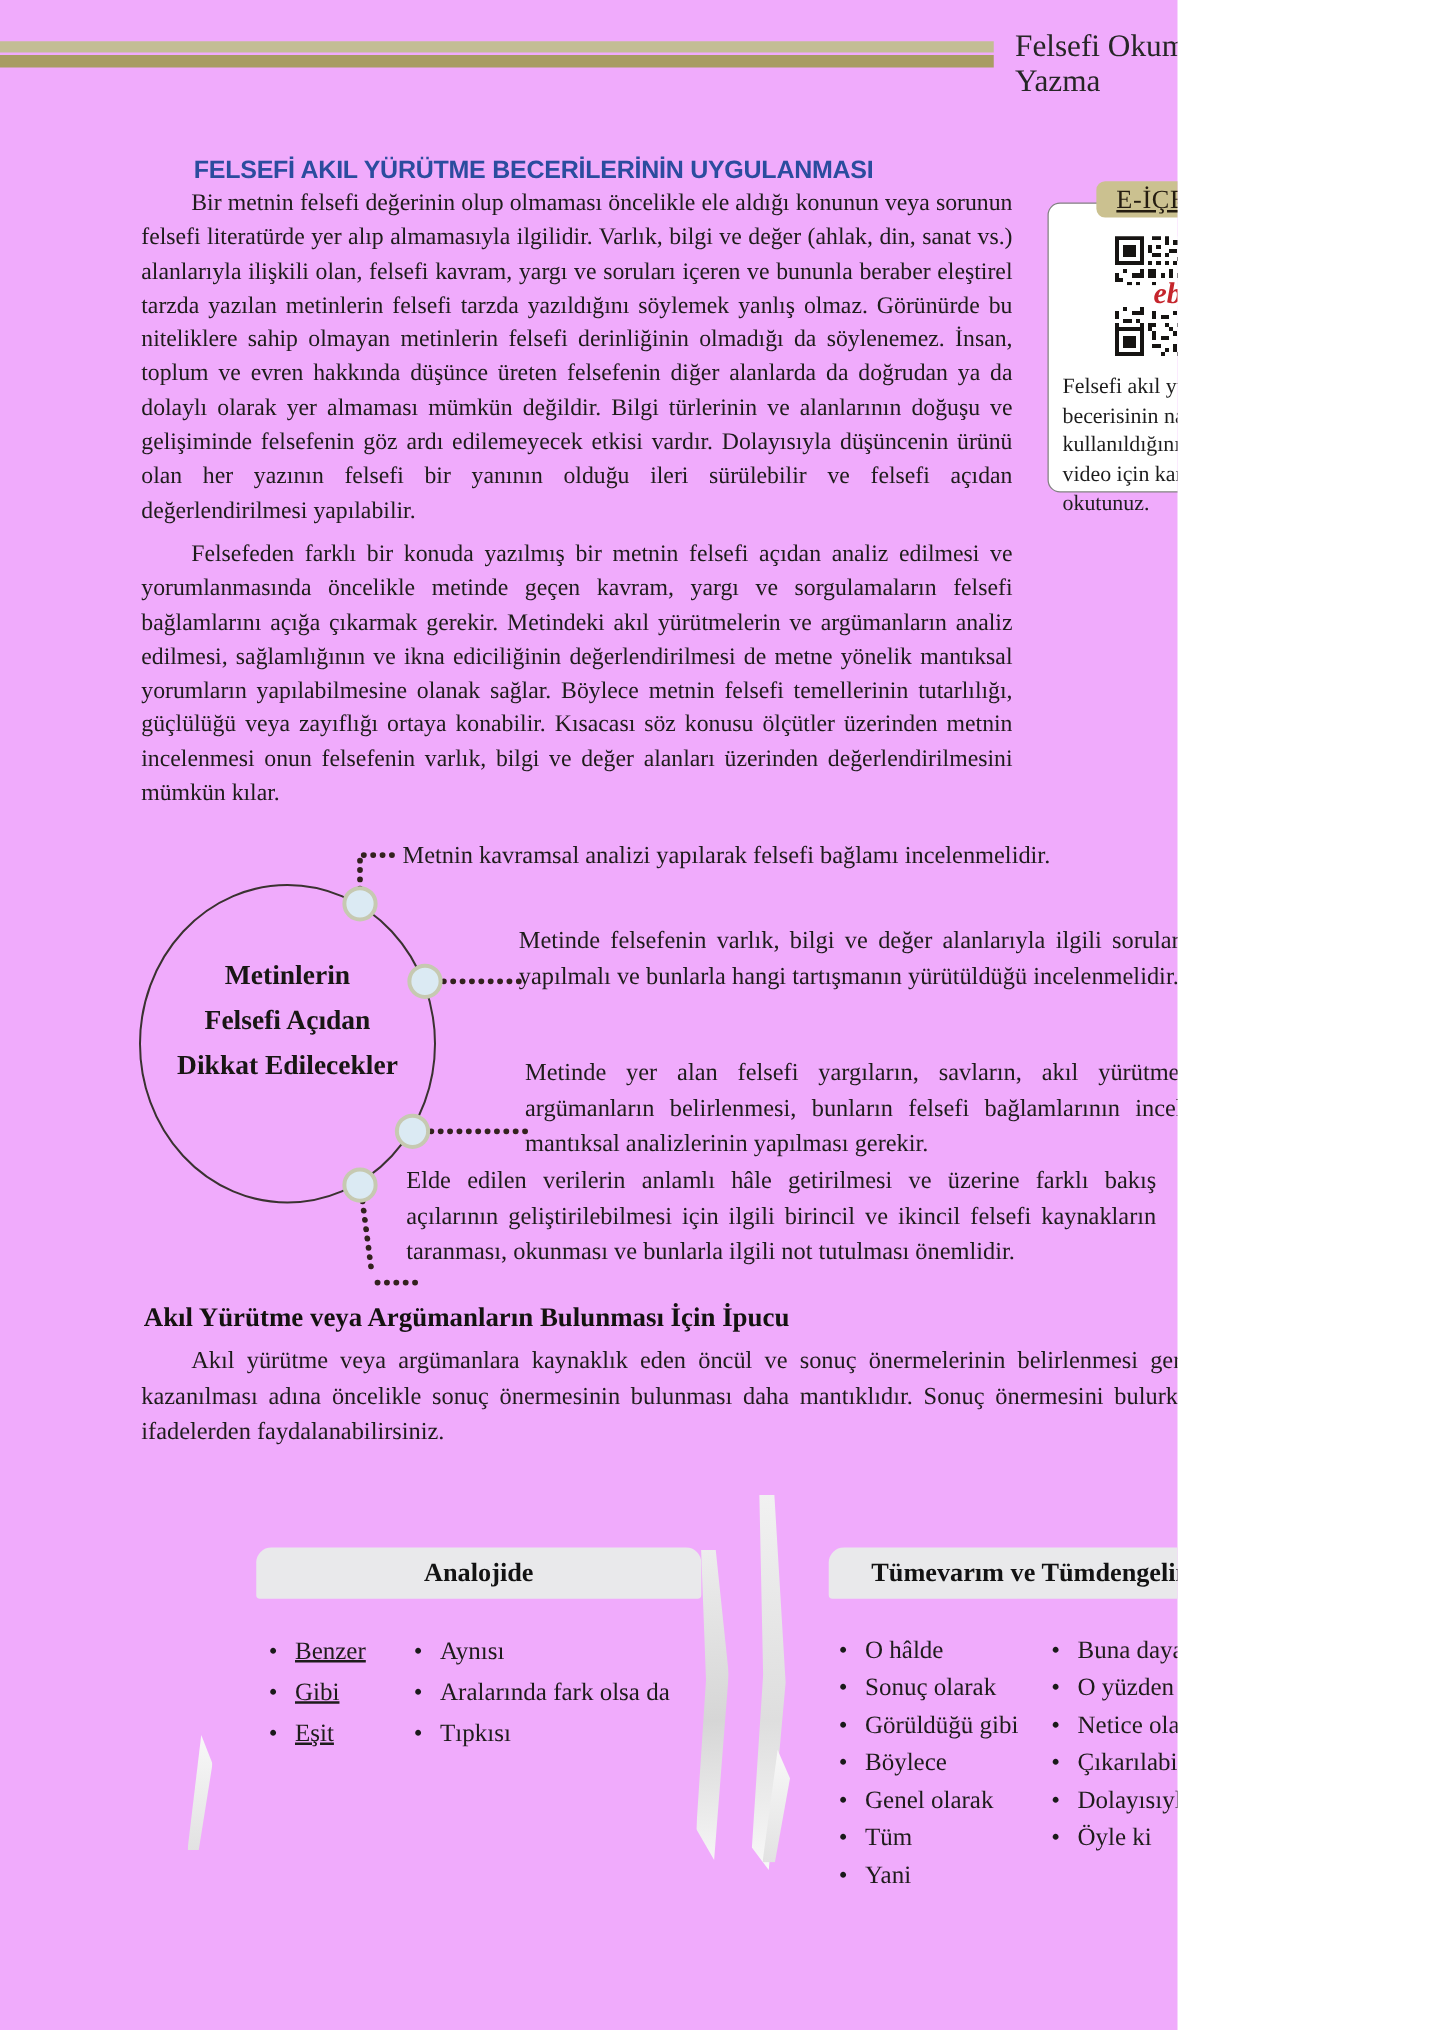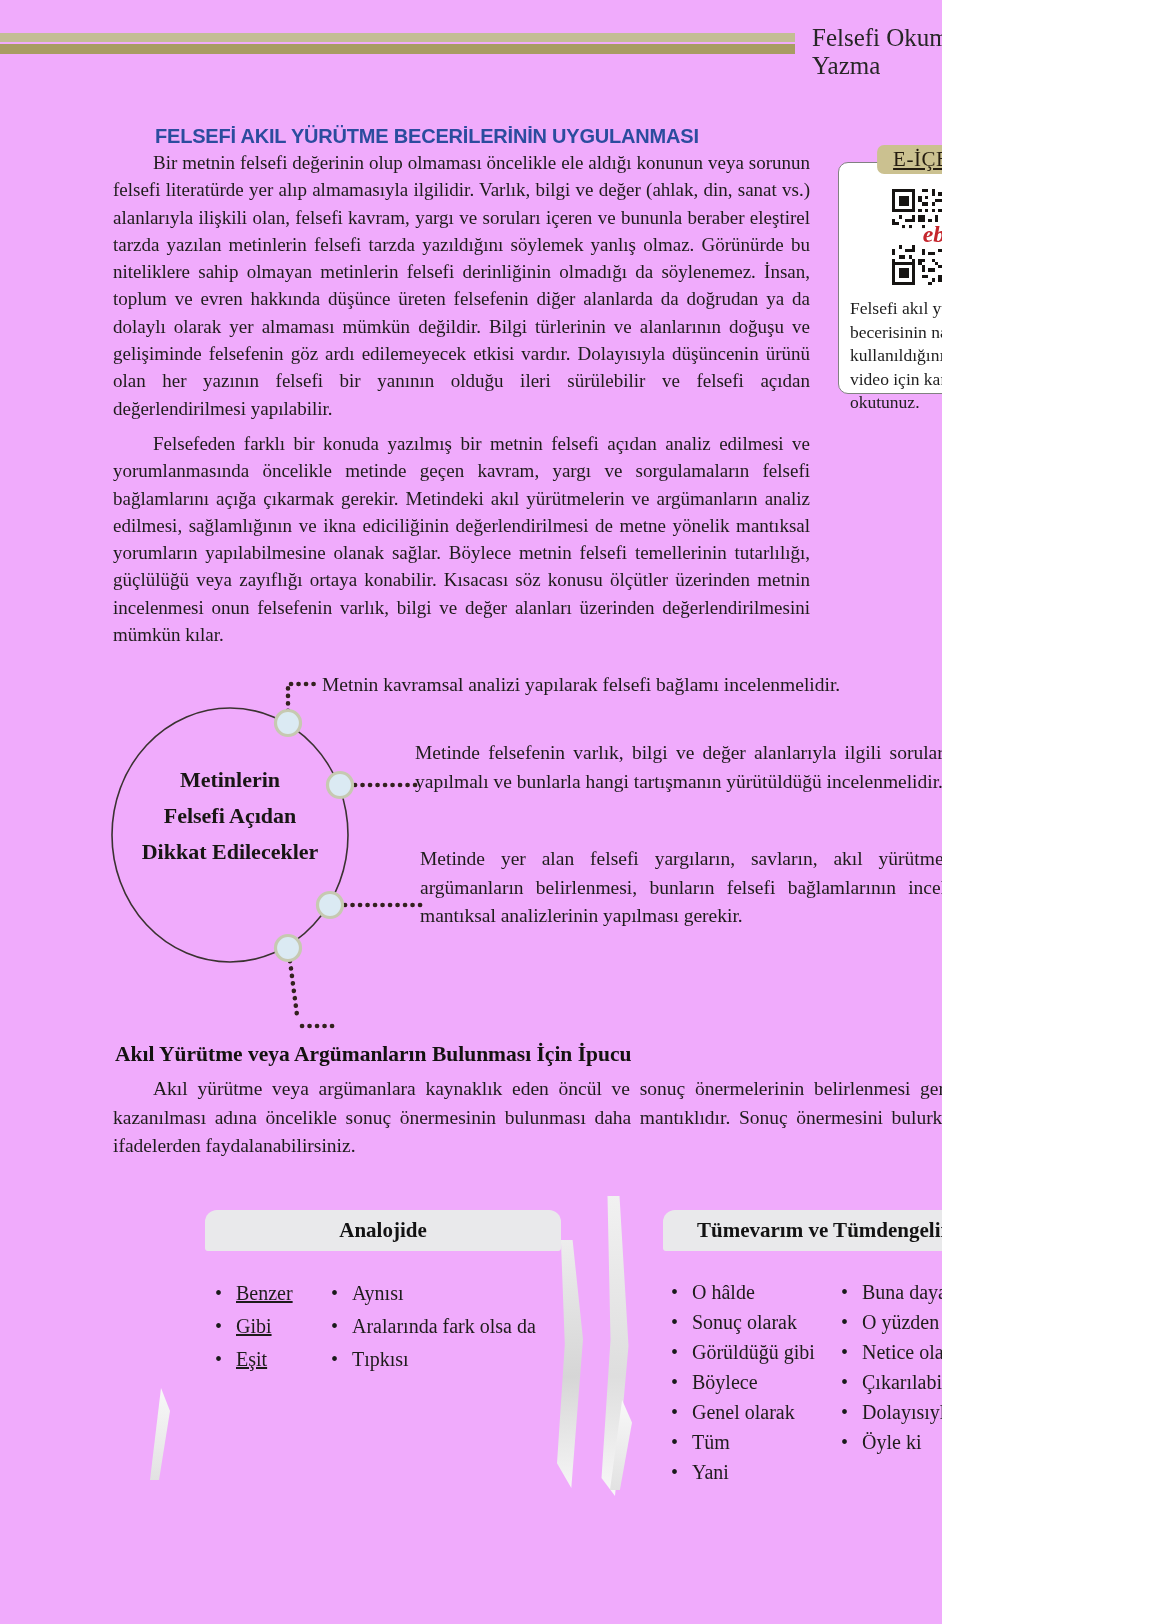--- a/index.html
+++ b/index.html
@@ -41,21 +41,21 @@
   .d-item.four{left:325px;top:931px;width:600px;}
 
   
   .tip-heading{position:absolute;left:115px;top:1042px;width:925px;
     font-weight:700;font-size:21.5px;color:#141210;}
   .tip-para{position:absolute;left:113px;top:1075px;width:930px;font-size:19.5px;
     line-height:28.5px;text-align:justify;}
   .tip-para p{margin:0;text-indent:40px;}
 
   
-  .bbox{position:absolute;}
+  .bbox{position:absolute;margin-top:28px;}
   .bbox-header{background:#e9e9eb;border-radius:12px 12px 3px 3px;height:41px;
     text-align:center;font-weight:700;font-size:21px;line-height:41px;color:#131313;}
   .bbox-cols{display:flex;margin-top:26px;}
   .blist{list-style:none;margin:0;padding:0;font-size:20px;}
   .blist li{position:relative;padding-left:23px;}
   .blist li::before{content:"•";position:absolute;left:2px;top:0;color:#1a1a1a;}
   .box-a{left:205px;top:1210px;width:356px;}
   .box-a .blist li{line-height:33px;}
   .box-a .col1{flex:0 0 116px;margin-left:8px;text-decoration:underline;}
   .box-b{left:663px;top:1210px;width:350px;}
@@ -241,20 +241,21 @@
 
   <div class="circle-label">
     <div>Metinlerin</div>
     <div>Felsefi Açıdan</div>
     <div>Dikkat Edilecekler</div>
   </div>
 
   <div class="d-item one">Metnin kavramsal analizi yapılarak felsefi bağlamı incelenmelidir.</div>
   <div class="d-item two">Metinde felsefenin varlık, bilgi ve değer alanlarıyla ilgili sorularının tespiti yapılmalı ve bunlarla hangi tartışmanın yürütüldüğü incelenmelidir.</div>
   <div class="d-item three">Metinde yer alan felsefi yargıların, savların, akıl yürütmelerin veya argümanların belirlenmesi, bunların felsefi bağlamlarının incelenmesi ve mantıksal analizlerinin yapılması gerekir.</div>
+  <div class="d-item four">Elde edilen verilerin anlamlı hâle getirilmesi ve üzerine farklı bakış açılarının geliştirilebilmesi için ilgili birincil ve ikincil felsefi kaynakların taranması, okunması ve bunlarla ilgili not tutulması önemlidir.</div>
 
   <div class="tip-heading">Akıl Yürütme veya Argümanların Bulunması İçin İpucu</div>
   <div class="tip-para">
     <p>Akıl yürütme veya argümanlara kaynaklık eden öncül ve sonuç önermelerinin belirlenmesi gerekir. Zaman kazanılması adına öncelikle sonuç önermesinin bulunması daha mantıklıdır. Sonuç önermesini bulurken aşağıdaki ifadelerden faydalanabilirsiniz.</p>
   </div>
 
   <div class="curl curl-a-right"></div>
   <div class="curl curl-mid"></div>
   <div class="curl curl-b-right"></div>
   <div class="curl curl-a-left"></div>

